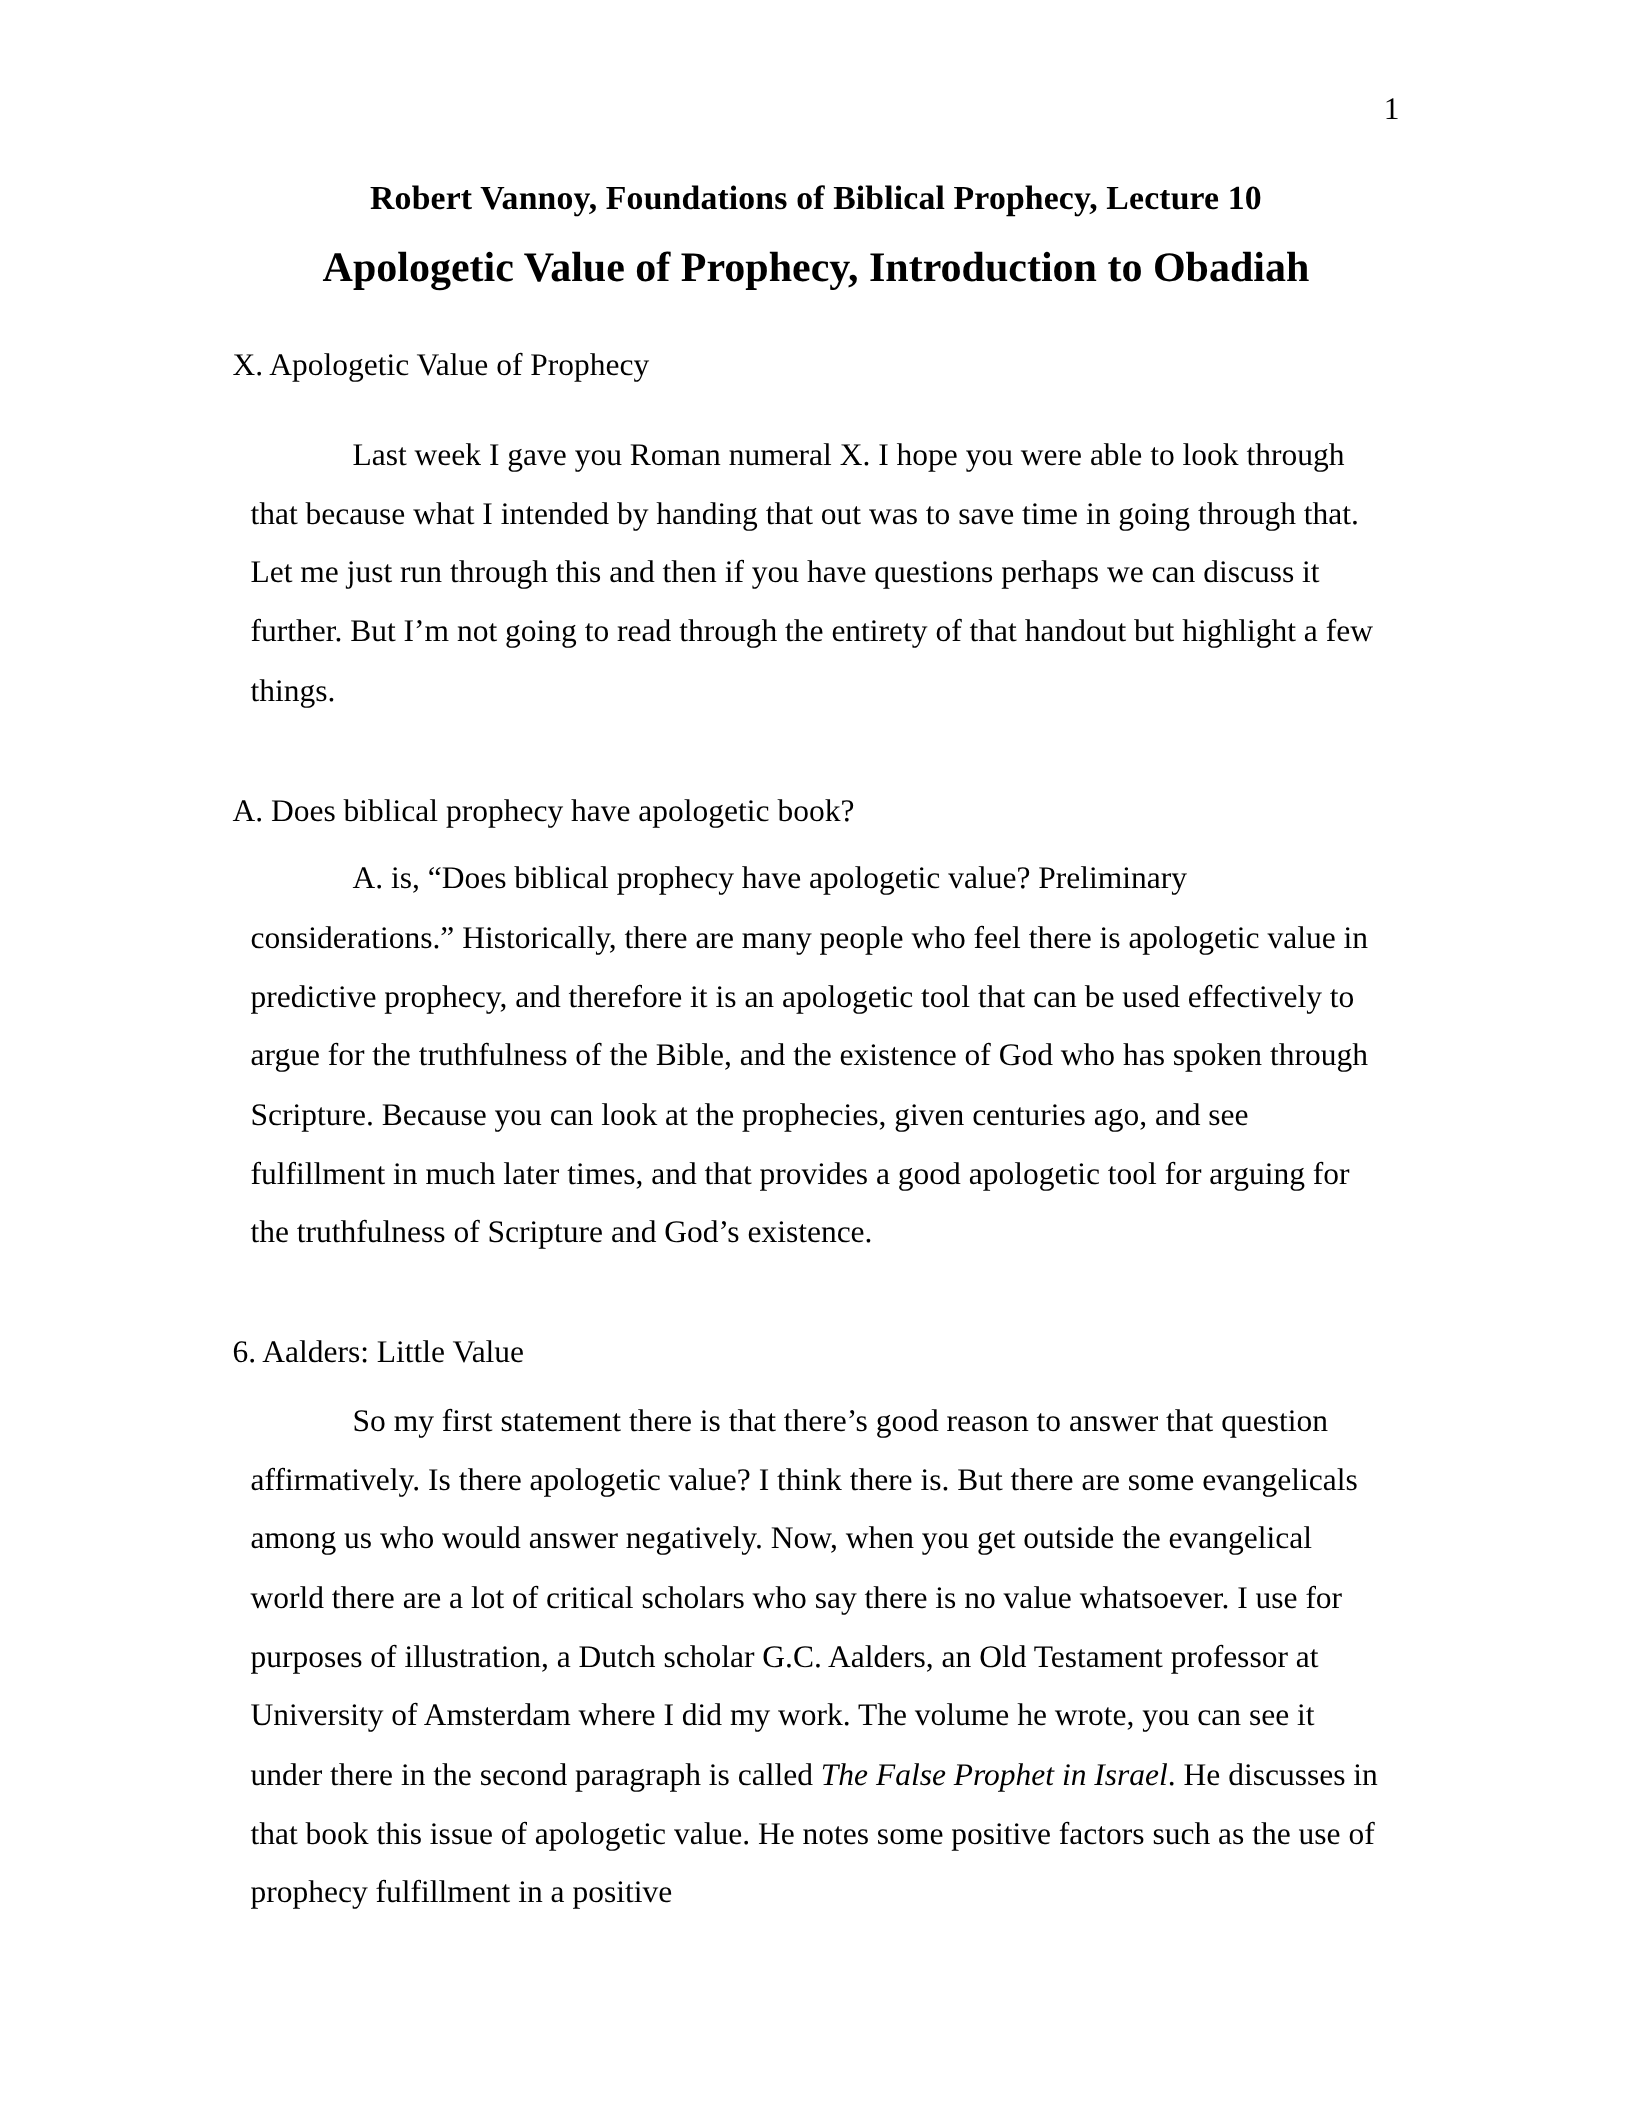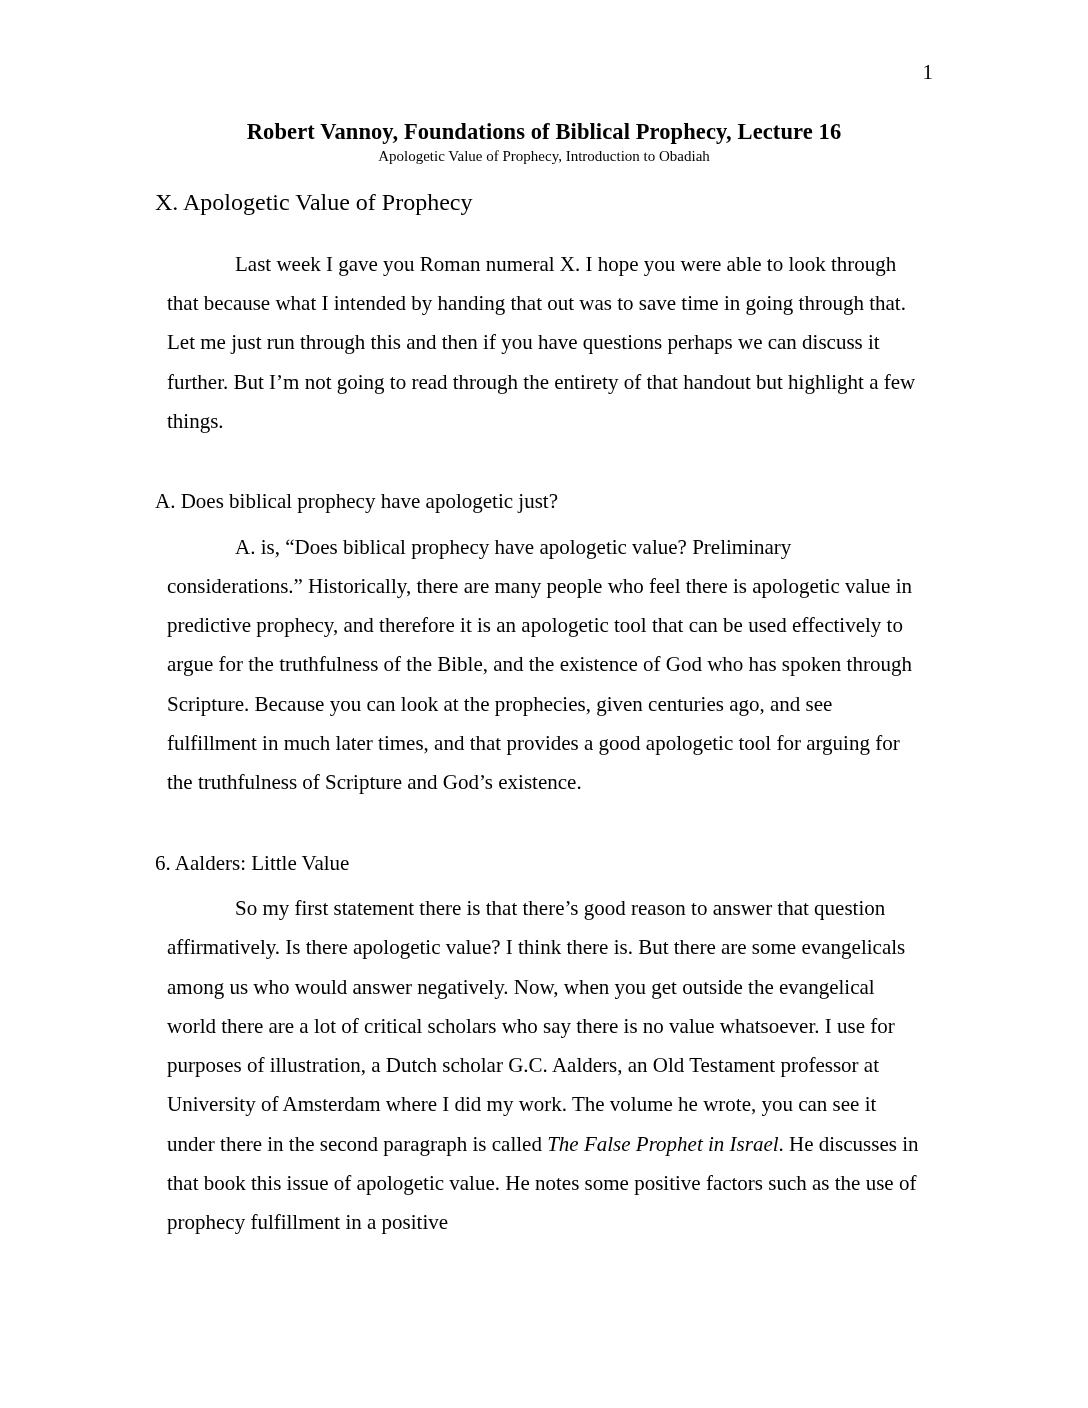--- a/index.html
+++ b/index.html
@@ -39,28 +39,29 @@
   }
   .doc-title {
     text-align: center;
     font-weight: bold;
     font-size: 22.5px;
     line-height: 1.28;
     letter-spacing: 0.1px;
   }
   .doc-subtitle {
     text-align: center;
-    font-size: 15px;
+    font-size: 28px;
     line-height: 1.3;
-    margin-top: 0;
+    margin-top: 14px;
+    font-weight: bold;
   }
   .section-heading {
-    font-size: 24px;
+    font-size: 21px;
     line-height: 1.35;
-    margin-top: 20px;
+    margin-top: 32px;
   }
   p.body-par {
     font-size: 21px;
     line-height: 39.3px;
     margin: 12px;
     text-align: left;
     text-indent: 68px;
   }
   .gap-small {
     height: 14px;
@@ -78,30 +79,30 @@
 </style>
 </head>
 <body>
 
 <div class="page">
 
   <div class="page-number">1</div>
 
   <div class="content">
 
-    <div class="doc-title">Robert Vannoy, Foundations of Biblical Prophecy, Lecture 16</div>
+    <div class="doc-title">Robert Vannoy, Foundations of Biblical Prophecy, Lecture 10</div>
     <div class="doc-subtitle">Apologetic Value of Prophecy, Introduction to Obadiah</div>
 
     <div class="section-heading">X.  Apologetic Value of Prophecy</div>
     <div class="gap-small"></div>
     <p class="body-par">Last week I gave you Roman numeral X. I hope you were able to look through that because what I intended by handing that out was to save time in going through that.  Let me just run through this and then if you have questions perhaps we can discuss it further. But I’m not going to read through the entirety of that handout but highlight a few things.</p>
 
     <div class="gap-par"></div>
 
-    <div class="heading-block">A. Does biblical prophecy have apologetic just?</div>
+    <div class="heading-block">A. Does biblical prophecy have apologetic book?</div>
     <p class="body-par">A. is, “Does biblical prophecy have apologetic value? Preliminary considerations.”   Historically, there are many people who feel there is apologetic value in predictive prophecy, and therefore it is an apologetic tool that can be used effectively to argue for the truthfulness of the Bible, and the existence of God who has spoken through Scripture. Because you can look at the prophecies, given centuries ago, and see fulfillment in much later times, and that provides a good apologetic tool for arguing for the truthfulness of Scripture and God’s existence.</p>
 
     <div class="gap-par"></div>
 
     <div class="heading-block">6. Aalders:  Little Value</div>
     <p class="body-par"><span>So my first statement there is that there’s good reason to answer that question affirmatively. Is there apologetic value?  I think there is. But there are some evangelicals among us who would answer negatively. Now, when you get outside the evangelical world there are a lot of critical scholars who say there is no value whatsoever.  I use for purposes of illustration, a Dutch scholar G.C. Aalders, an Old Testament professor at University of Amsterdam where I did my work. The volume he wrote, you can see it under there in the second paragraph is called </span><em>The False Prophet in Israel</em><span>.  He discusses in that book this issue of apologetic value. He notes some positive factors such as the use of prophecy fulfillment in a positive</span></p>
 
   </div>
 </div>
 

